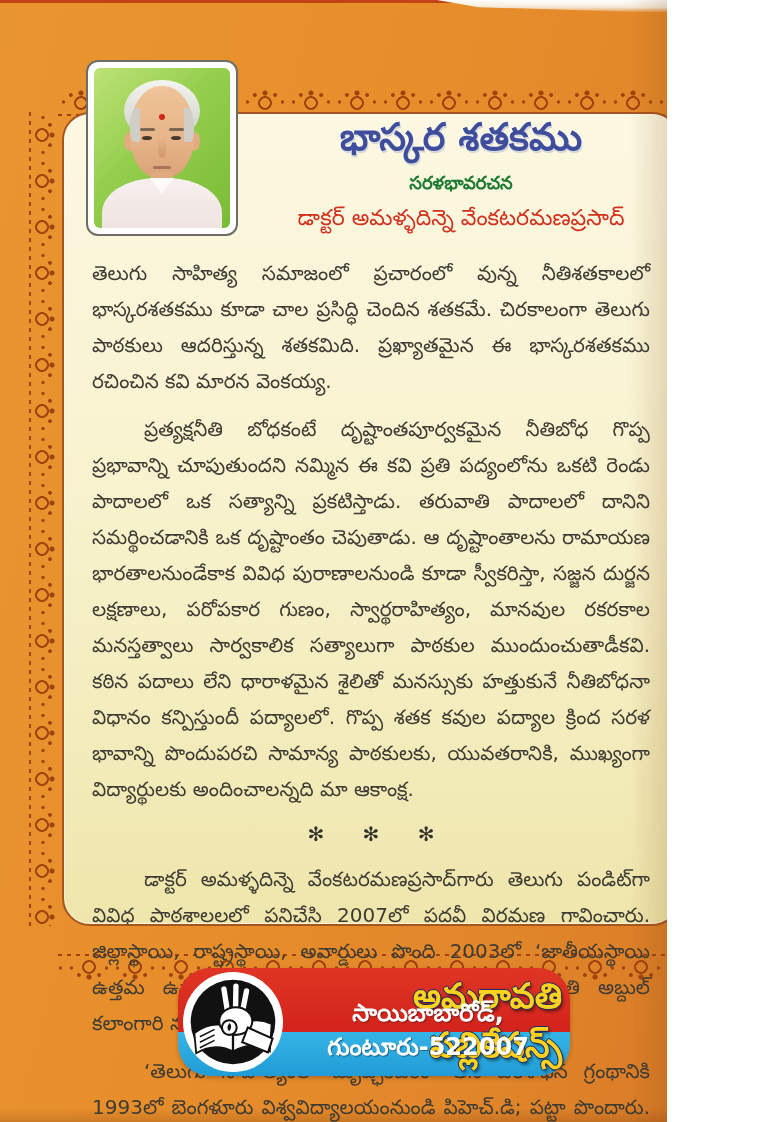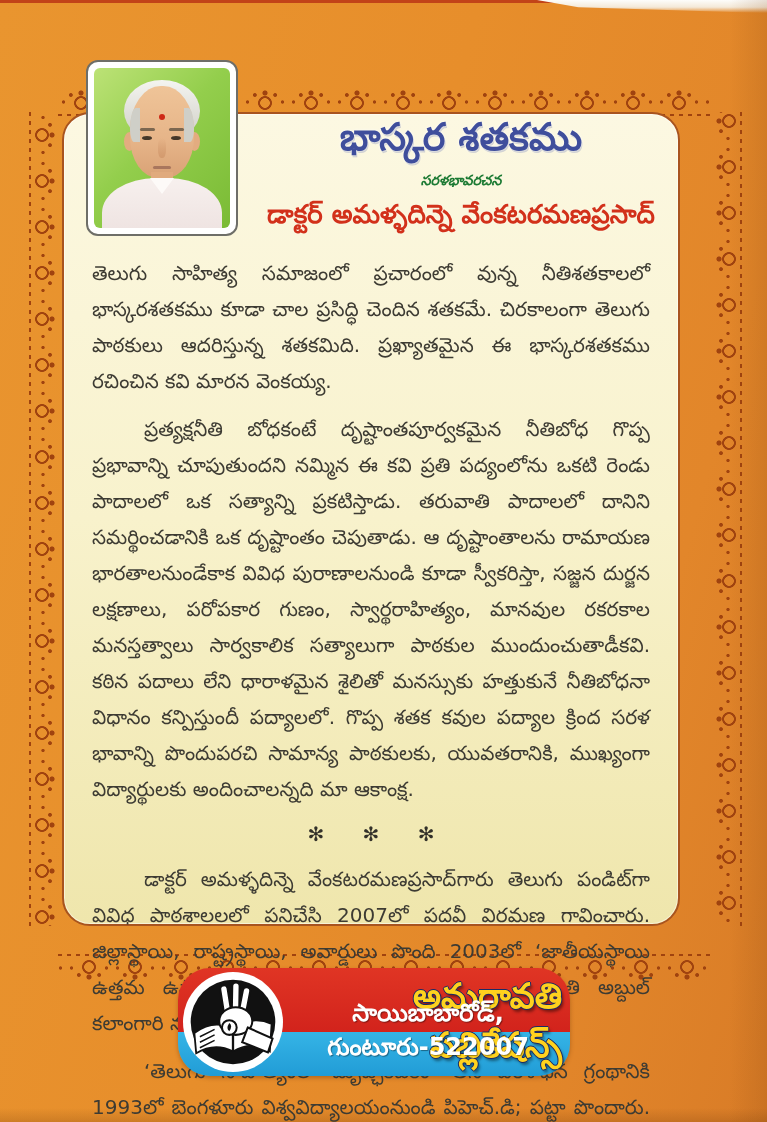--- a/index.html
+++ b/index.html
@@ -1,18 +1,18 @@
 <!DOCTYPE html>
 <html><head>
 <meta charset="utf-8">
 <style>
   html,body{margin:0;padding:0;}
   body{font-family:"DejaVu Sans",sans-serif;}
   .page{
-    position:relative;width:767px;height:1122px;overflow:hidden;
+    position:relative;width:667px;height:1122px;overflow:hidden;
     background:linear-gradient(105deg,#E9952F 0%,#E78E2B 45%,#E2862A 78%,#D97C27 100%);
   }
   
   .topline{position:absolute;top:0;left:0;width:100%;height:3px;background:#C24318;}
   .sliver{position:absolute;top:0;right:0;width:230px;height:13px;
     background:linear-gradient(to bottom,#fdfdfb 0%,#f4e9d8 55%,rgba(244,233,216,0) 100%);
     clip-path:polygon(0 0,100% 0,100% 100%,18% 55%);}
   .fold{position:absolute;top:0;right:0;width:38px;height:100%;
     background:linear-gradient(90deg,rgba(120,60,10,0) 0%,rgba(120,60,10,.16) 100%);}
   .bottomshade{position:absolute;bottom:0;left:0;width:100%;height:14px;
@@ -68,22 +68,22 @@
   .p-shirt{position:absolute;left:8px;bottom:0;width:120px;height:50px;
     background:linear-gradient(180deg,#F7F0EE 0%,#EFE4E2 100%);
     border-radius:45% 45% 0 0 / 70% 70% 0 0;}
   .p-collar{position:absolute;left:56px;bottom:34px;width:0;height:0;
     border-left:12px solid rgba(0,0,0,0);border-right:12px solid rgba(0,0,0,0);border-top:16px solid #FDFAF8;}
 
   
   .head{position:absolute;left:248px;top:116px;width:426px;text-align:center;z-index:4;}
   .title{font-size:38px;font-weight:bold;color:#3F4E9C;line-height:1.15;
     text-shadow:0 0 3px rgba(255,255,255,.9),1px 2px 0 rgba(63,78,156,.25);}
-  .subtitle{margin-top:12px;font-size:14px;font-weight:bold;color:#1C7A33;font-style:italic;}
-  .author{margin-top:7px;font-size:26px;font-weight:bold;color:#D2311A;
+  .subtitle{margin-top:12px;font-size:18px;font-weight:bold;color:#1C7A33;}
+  .author{margin-top:7px;font-size:22px;font-weight:normal;color:#D2311A;
     text-shadow:0 0 2px rgba(255,255,255,.7);}
 
   
   .bodytext{position:absolute;left:80px;top:243px;width:582px;z-index:3;
     font-size:20px;line-height:36px;color:#3D3B33;text-align:justify;}
   .bodytext p{margin:12px;text-indent:52px;}
   .bodytext p.first{text-indent:0;}
   .stars{text-align:center;font-size:20px;letter-spacing:16px;color:#33312A;
     line-height:30px;margin:1px 0 2px 16px;text-indent:0;}
 

